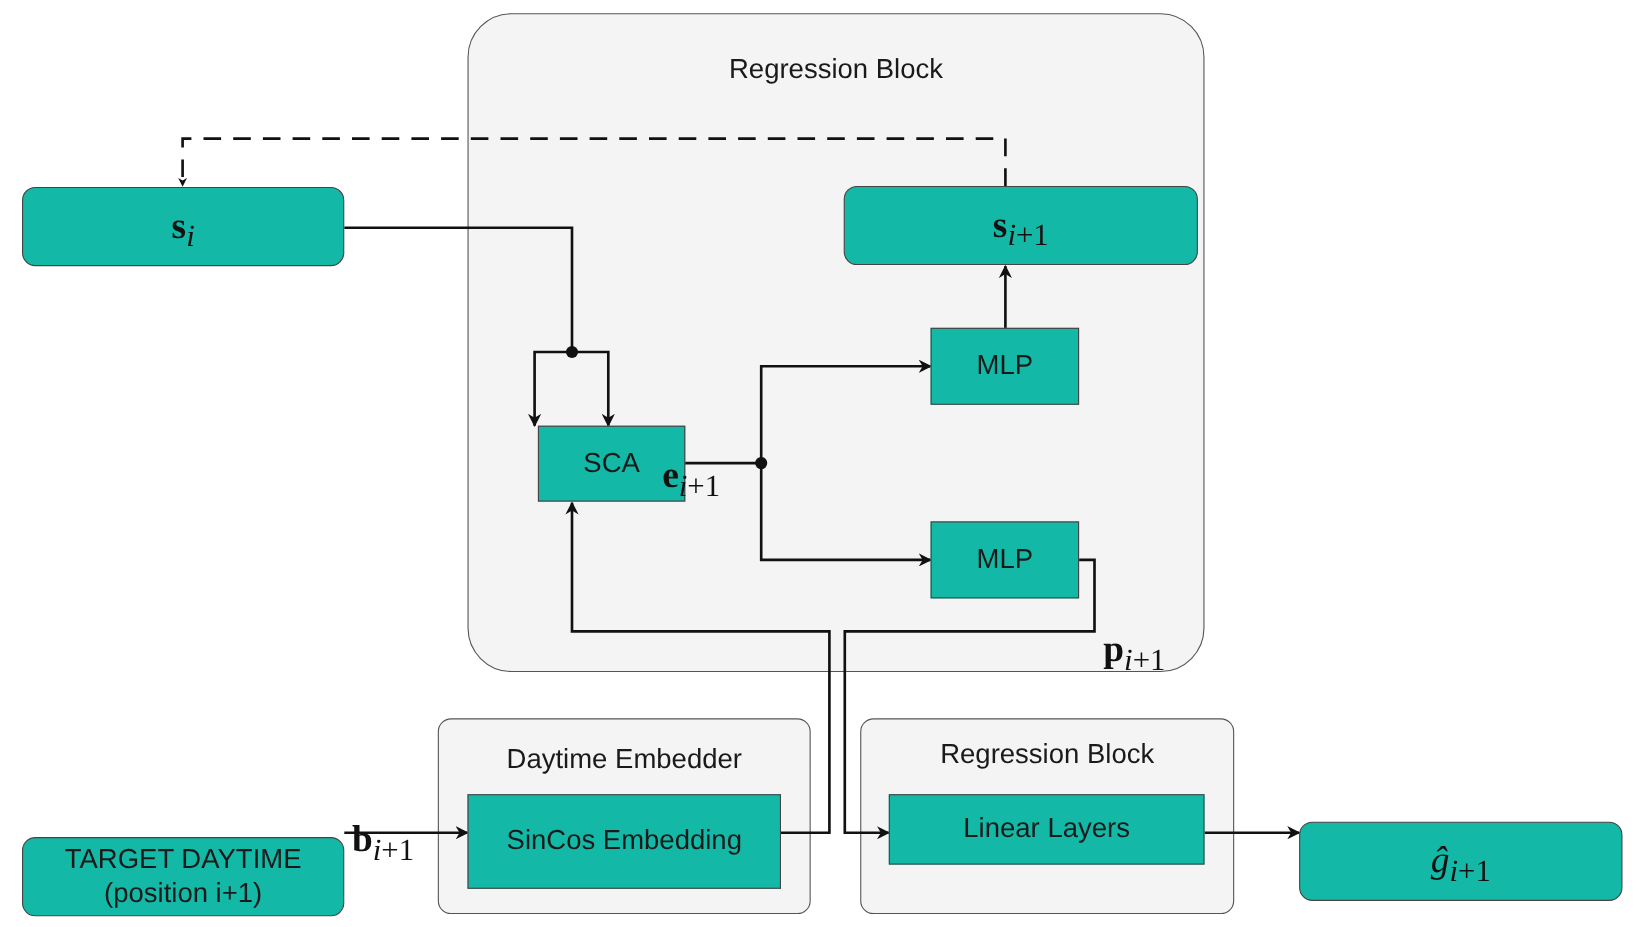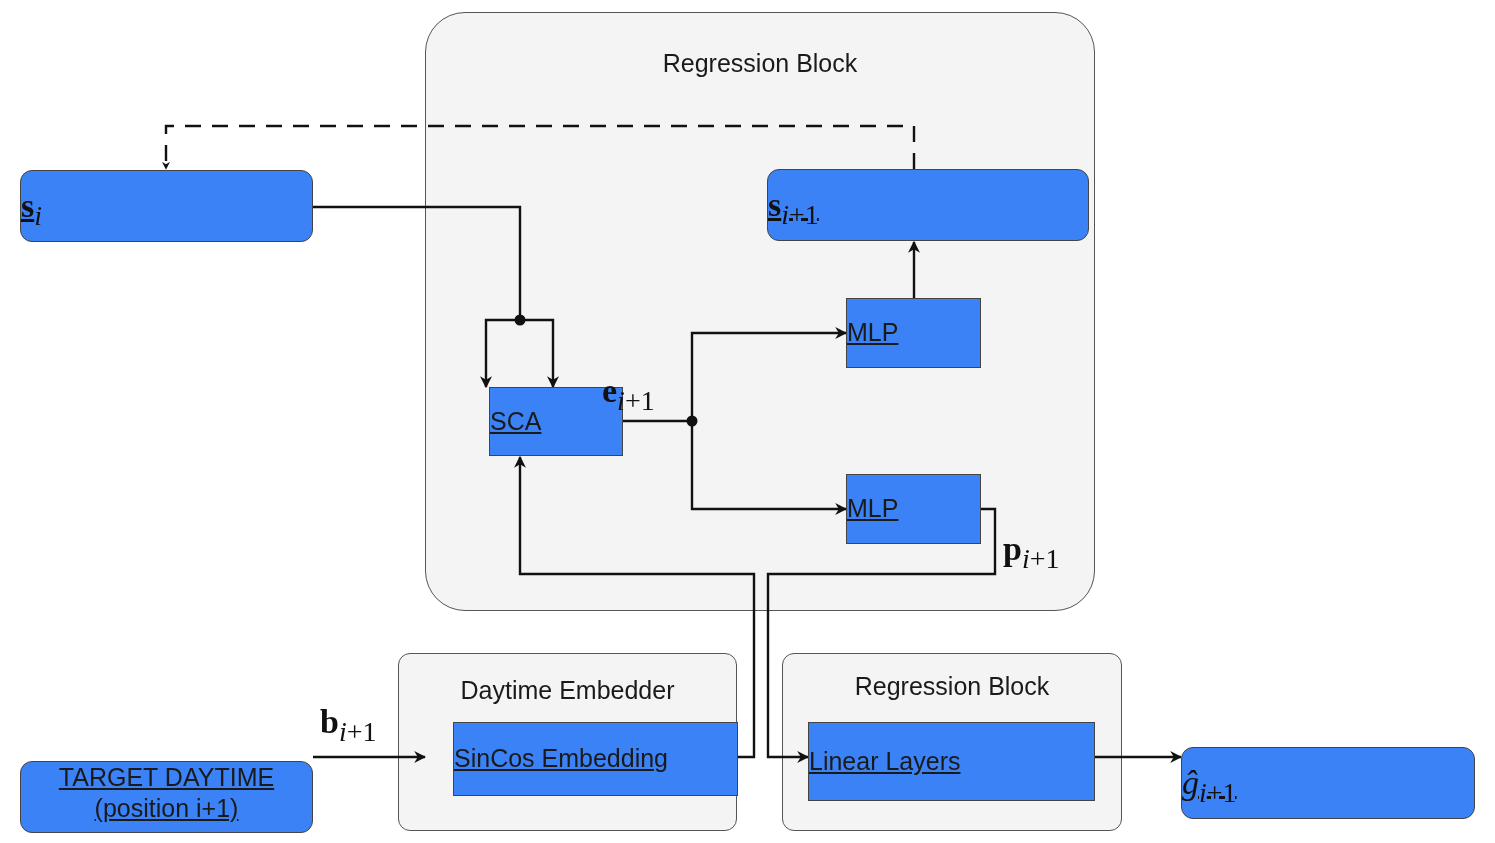--- a/index.html
+++ b/index.html
@@ -6,32 +6,32 @@
   body { width: 1495px; height: 843px; position: relative; overflow: hidden;
          font-family: "Liberation Sans", sans-serif; color: #111; }
   .container {
     position: absolute; background: #f4f4f4; border: 1.3px solid #555; box-sizing: border-box;
   }
   .container-title {
     position: absolute; left: 0; right: 0; text-align: center;
     font-family: "Liberation Sans", sans-serif; font-size: 25px; color: #1a1a1a;
   }
   .node {
-    position: absolute; background: #3b82f6; border: 1.3px solid #444; box-sizing: border-box;
-    display: flex; align-items: center; justify-content: flex-start; text-align: center;
-    font-family: "Liberation Sans", sans-serif; font-size: 25px; color: #1a1a1a; line-height: 1.25; text-decoration: underline;
+    position: absolute; background: #14b8a6; border: 1.3px solid #444; box-sizing: border-box;
+    display: flex; align-items: center; justify-content: center; text-align: center;
+    font-family: "Liberation Sans", sans-serif; font-size: 25px; color: #1a1a1a; line-height: 1.25;
   }
   .rounded { border-radius: 12px; }
   .math {
     font-family: "Liberation Serif", serif; font-size: 34px; color: #111; white-space: nowrap;
   }
   .math b { font-weight: bold; }
   .math i { font-style: italic; }
   .math .sub { font-size: 28px; position: relative; top: 8px; }
-  .label { position: absolute; }
+  .label { position: absolute; margin-top: 42px; }
   svg.wires { position: absolute; left: 0; top: 0; width: 1495px; height: 843px; pointer-events: none; }
 </style>
 </head>
 <body>
 
 <div class="container" style="left:425px; top:12px; width:670px; height:599px; border-radius:40px;">
   <div class="container-title" style="top:36px;">Regression Block</div>
 </div>
 
 <div class="container" style="left:398px; top:653px; width:339px; height:178px; border-radius:12px;">
@@ -98,25 +98,25 @@
 
 <div class="node" style="left:846px; top:474px; width:135px; height:70px;">
   <span>MLP</span>
 </div>
 
 <div class="node rounded" style="left:20px; top:721px; width:293px; height:72px; flex-direction:column;margin-top:40px;">
   <span>TARGET DAYTIME</span>
   <span>(position i+1)</span>
 </div>
 
-<div class="node" style="left:425px; top:722px; width:285px; height:74px;margin-left:28px;">
+<div class="node" style="left:425px; top:722px; width:285px; height:86px;">
   <span>SinCos Embedding</span>
 </div>
 
-<div class="node" style="left:808px; top:722px; width:287px; height:79px;">
+<div class="node" style="left:808px; top:722px; width:287px; height:64px;">
   <span>Linear Layers</span>
 </div>
 
 <div class="node rounded math" style="left:1181px; top:721px; width:294px; height:72px;margin-top:26px;">
   <span><i>ĝ</i><span class="sub"><i>i</i><span>+1</span></span></span>
 </div>
 
 <div class="label math" style="left:602px; top:372px;">
   <b>e</b><span class="sub"><i>i</i><span>+1</span></span>
 </div>

